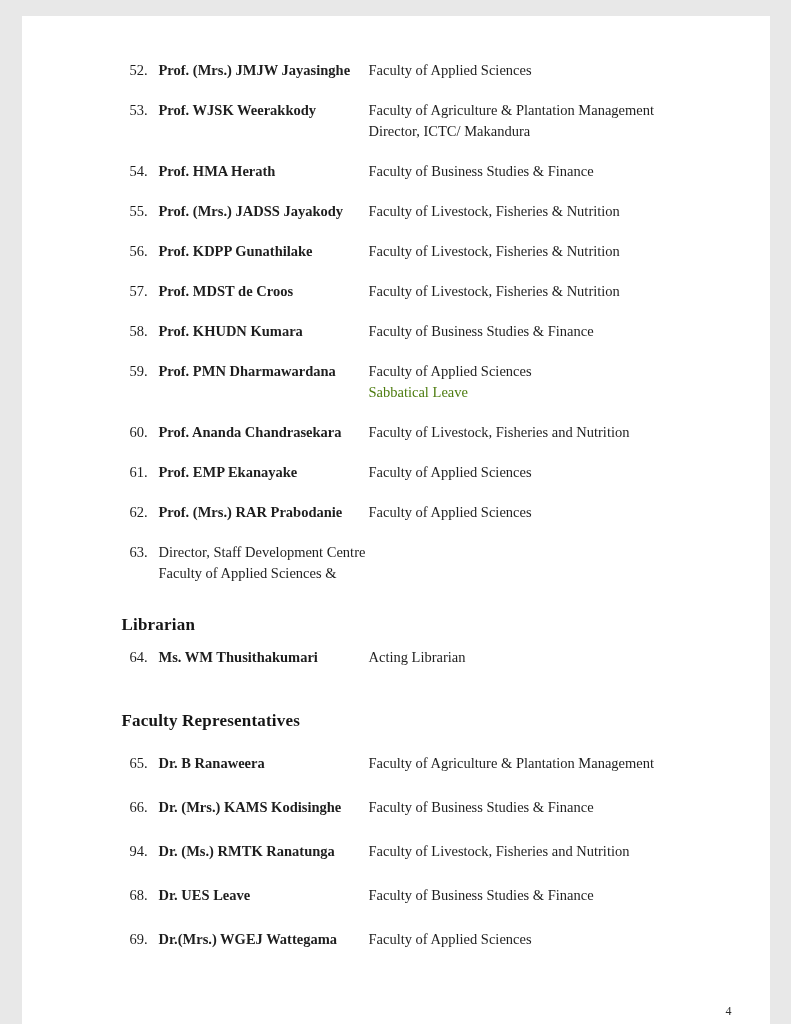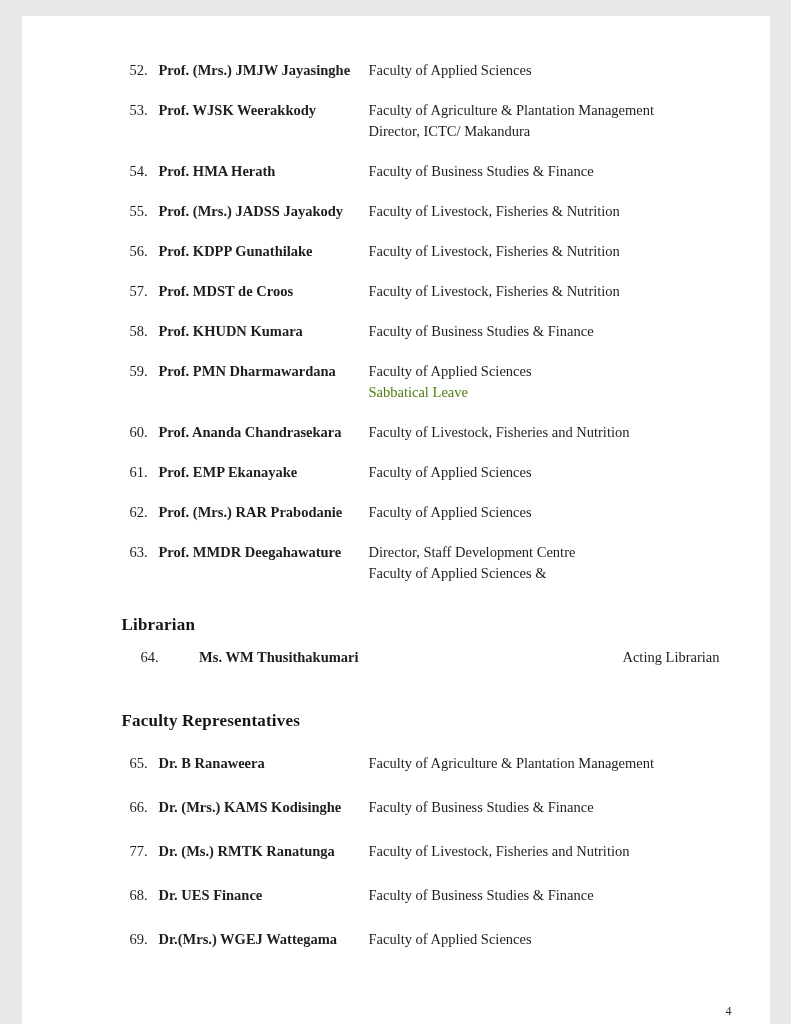--- a/index.html
+++ b/index.html
@@ -28,21 +28,21 @@
   .section-heading {
     font-size: 17px;
     font-weight: 700;
     color: #151515;
     margin: 0 0 0 0;
     line-height: 22px;
     letter-spacing: 0.2px;
   }
   section { margin: 0; }
   .sec-librarian { margin-top: 30px; }
-  .sec-librarian .entry-list { margin-top: 11px; text-align: right; }
+  .sec-librarian .entry-list { margin-top: 11px; }
   .sec-faculty-reps { margin-top: 42px; }
   .sec-faculty-reps .entry-list { margin-top: 21px; }
   .entry-row {
     display: flex;
     align-items: flex-start;
     margin-bottom: 19px;
     font-size: 14.5px;
     line-height: 21px;
   }
   .wide .entry-row { margin-bottom: 23px; justify-content: space-between; }
@@ -152,21 +152,20 @@
           </div>
           <div class="entry-row">
             <span class="entry-number">62.</span>
             <span class="entry-name">Prof. (Mrs.) RAR Prabodanie</span>
             <span class="entry-role">
               <span class="role-line">Faculty of Applied Sciences</span>
             </span>
           </div>
           <div class="entry-row">
             <span class="entry-number">63.</span>
-            <span class="entry-name">Prof. MMDR Deegahawature</span>
             <span class="entry-role">
               <span class="role-line">Director, Staff Development Centre</span>
               <span class="role-line">Faculty of Applied Sciences &amp;</span>
             </span>
           </div>
         </div>
       </section>
       <section class="sec-librarian">
         <h2 class="section-heading">Librarian</h2>
         <div class="entry-list">
@@ -190,29 +189,29 @@
             </span>
           </div>
           <div class="entry-row">
             <span class="entry-number">66.</span>
             <span class="entry-name">Dr. (Mrs.) KAMS Kodisinghe</span>
             <span class="entry-role">
               <span class="role-line">Faculty of Business Studies &amp; Finance</span>
             </span>
           </div>
           <div class="entry-row">
-            <span class="entry-number">77.</span>
+            <span class="entry-number">94.</span>
             <span class="entry-name">Dr. (Ms.) RMTK Ranatunga</span>
             <span class="entry-role">
               <span class="role-line">Faculty of Livestock, Fisheries and Nutrition</span>
             </span>
           </div>
           <div class="entry-row">
             <span class="entry-number">68.</span>
-            <span class="entry-name">Dr. UES Finance</span>
+            <span class="entry-name">Dr. UES Leave</span>
             <span class="entry-role">
               <span class="role-line">Faculty of Business Studies &amp; Finance</span>
             </span>
           </div>
           <div class="entry-row">
             <span class="entry-number">69.</span>
             <span class="entry-name">Dr.(Mrs.) WGEJ Wattegama</span>
             <span class="entry-role">
               <span class="role-line">Faculty of Applied Sciences</span>
             </span>

